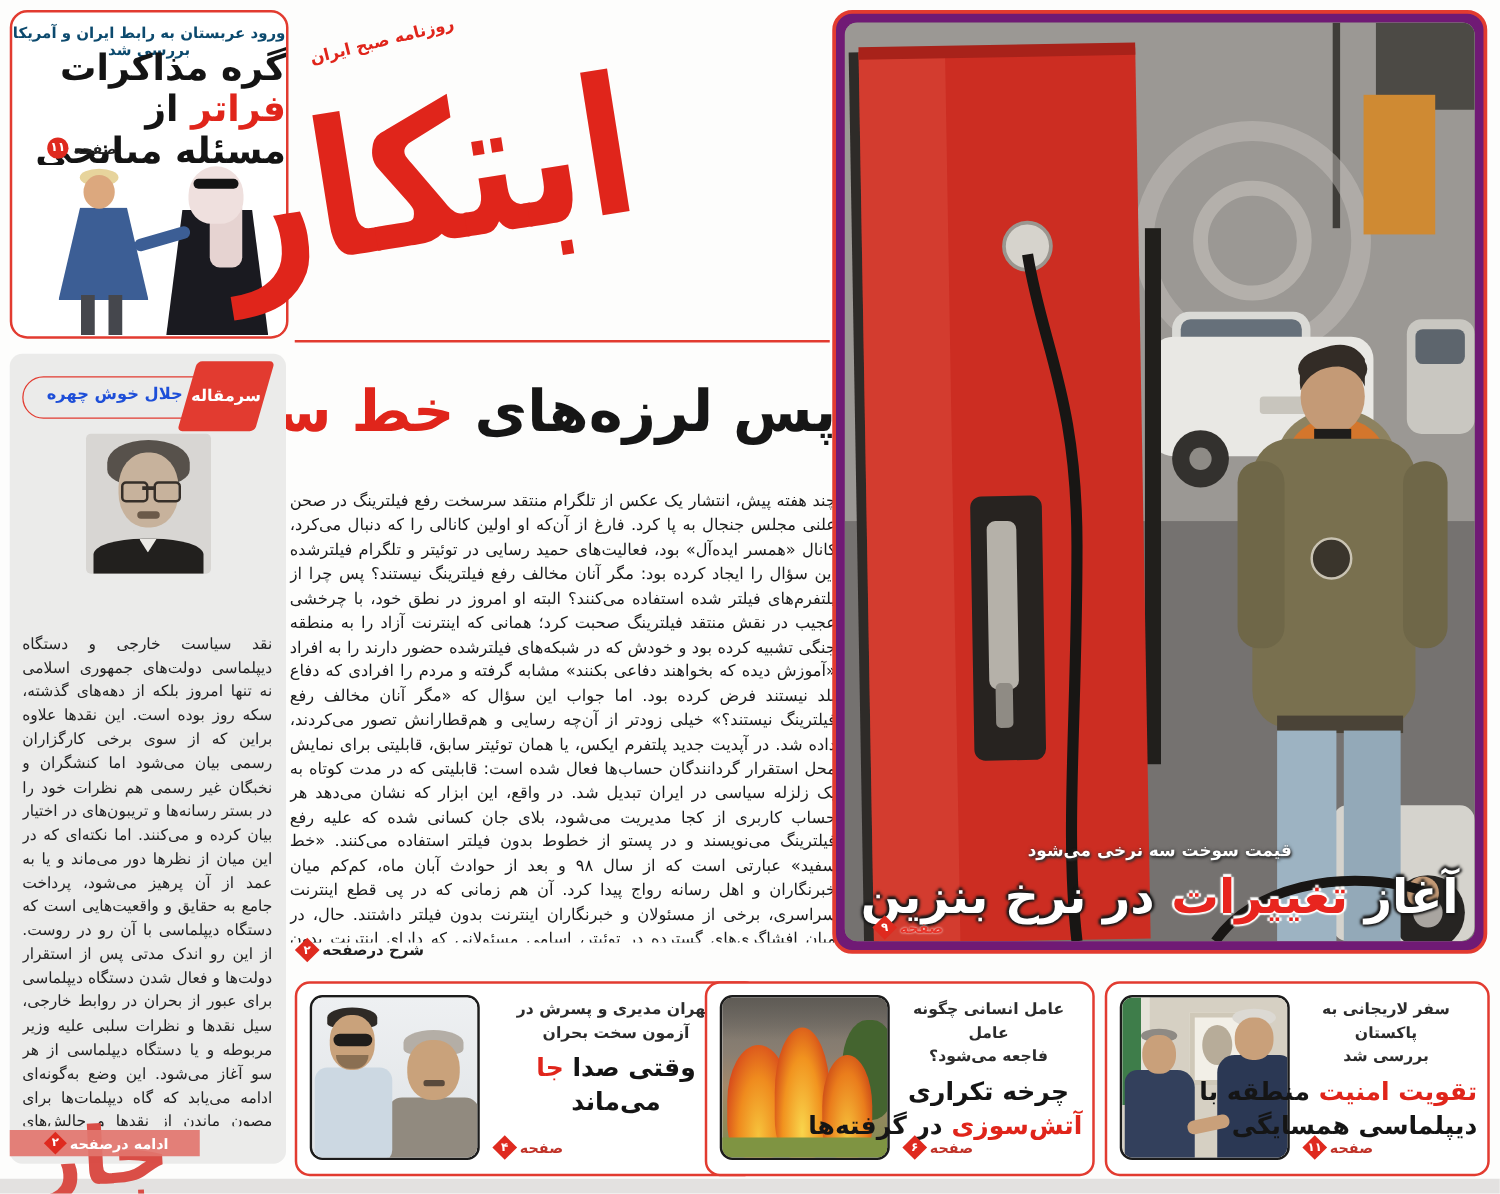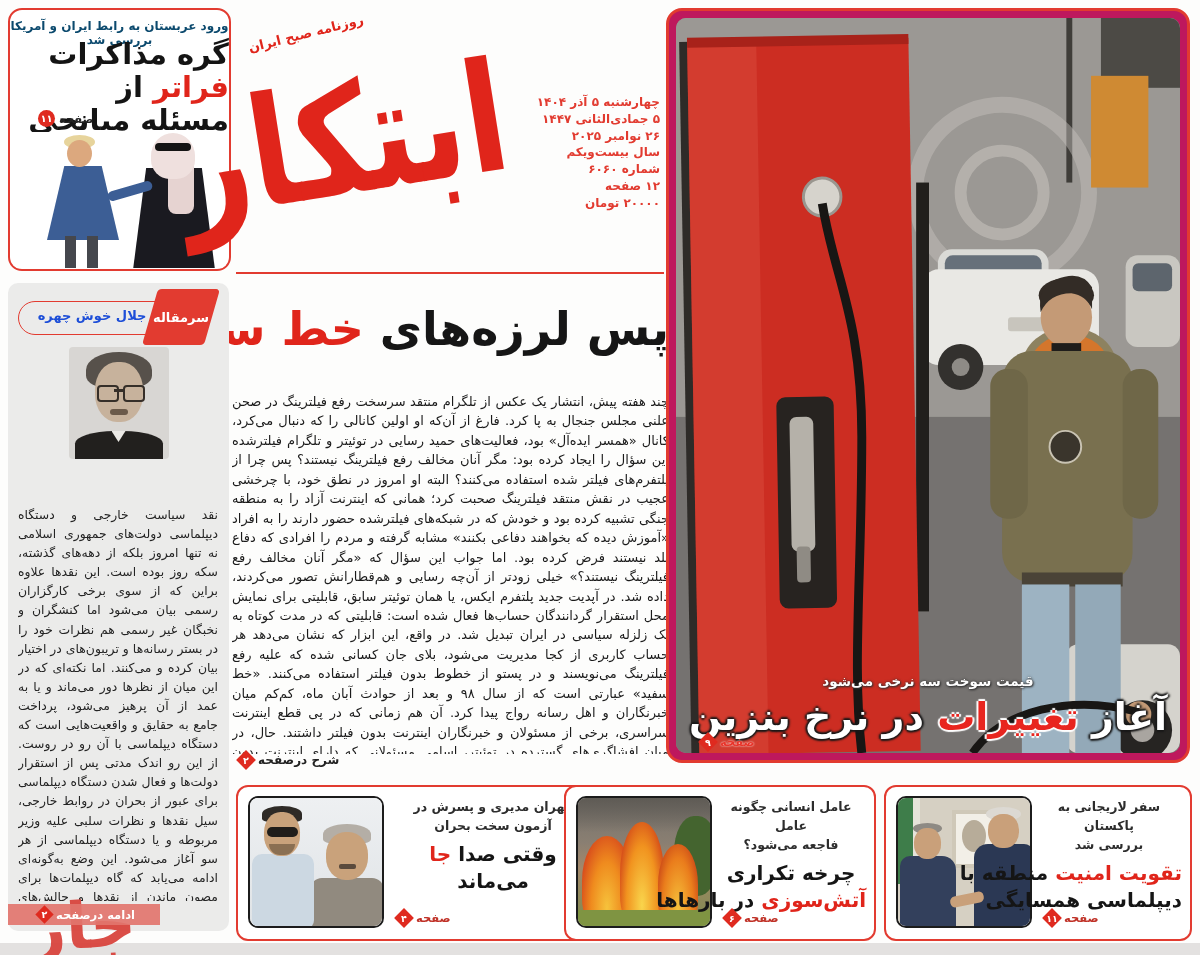--- a/index.html
+++ b/index.html
@@ -46,21 +46,21 @@
   
   .lead-kicker{left:232px;top:281px;width:437px;text-align:center;font-size:15px;font-weight:bold;color:#111;}
   .lead-head{left:232px;top:302px;width:437px;text-align:center;font-size:46px;font-weight:900;
              white-space:nowrap;color:#161616;letter-spacing:-1px;}
   .body-text{left:232px;top:392px;width:437px;height:362px;font-size:13px;line-height:19.45px;
              text-align:justify;color:#1b1b1b;overflow:hidden;}
   .more-badge{left:234px;top:753px;display:flex;align-items:center;}
   .more-word{font-size:12px;font-weight:bold;color:#222;}
   
   .frame{left:666px;top:8px;width:524px;height:755px;border:3px solid #e23b30;border-radius:16px;
-         background:#be185d;box-sizing:border-box;padding:7px;}
+         background:#701a75;box-sizing:border-box;padding:7px;}
   .photo{position:relative;width:100%;height:100%;border-radius:10px;overflow:hidden;background:#8f8c87;}
   .photo svg{position:absolute;inset:0;}
   .cap-wrap{position:absolute;left:0;right:0;bottom:14px;text-align:center;}
   .cap-kicker{font-size:13.5px;font-weight:bold;color:#fff;
               text-shadow:0 0 3px #333,1px 1px 2px #333;margin-bottom:6px;}
   .cap-main{font-size:38px;font-weight:900;white-space:nowrap;color:#fff;
             text-shadow:-2px 0 2px #1a1a1a,2px 0 2px #1a1a1a,0 2px 2px #1a1a1a,0 -2px 2px #1a1a1a;}
   .cap-red{color:#e8251f;text-shadow:-2px 0 1px #fff,2px 0 1px #fff,0 2px 1px #fff,0 -2px 1px #fff;}
   .cap-badge{position:absolute;left:20px;bottom:4px;display:flex;align-items:center;}
   .cap-pword{font-size:11.5px;font-weight:bold;color:#e8352b;text-shadow:0 0 2px #fff;}
@@ -164,29 +164,20 @@
       <div class="pr-body"></div>
       <div class="tp-arm"></div>
       <div class="pr-drape"></div>
       <div class="pr-head"></div>
       <div class="pr-agal"></div>
     </div>
   </div>
 
   <div class="abs logo">ابتکار</div>
   <div class="abs tagline">روزنامه صبح ایران</div>
-  <div class="abs dateline">
-    <div>چهارشنبه ۵ آذر ۱۴۰۴</div>
-    <div>۵ جمادی‌الثانی ۱۴۴۷</div>
-    <div>۲۶ نوامبر ۲۰۲۵</div>
-    <div>سال بیست‌ویکم</div>
-    <div>شماره ۶۰۶۰</div>
-    <div>۱۲ صفحه</div>
-    <div>۲۰۰۰۰ تومان</div>
-  </div>
   <div class="abs mast-rule"></div>
 
   <div class="abs lead-head">
     <span>پس لرزه‌های </span><span class="red">خط سفید</span>
   </div>
   <div class="abs body-text">چند هفته پیش، انتشار یک عکس از تلگرام منتقد سرسخت رفع فیلترینگ در صحن علنی مجلس جنجال به پا کرد. فارغ از آن‌که او اولین کانالی را که دنبال می‌کرد، کانال «همسر ایده‌آل» بود، فعالیت‌های حمید رسایی در توئیتر و تلگرام فیلترشده این سؤال را ایجاد کرده بود: مگر آنان مخالف رفع فیلترینگ نیستند؟ پس چرا از پلتفرم‌های فیلتر شده استفاده می‌کنند؟ البته او امروز در نطق خود، با چرخشی عجیب در نقش منتقد فیلترینگ صحبت کرد؛ همانی که اینترنت آزاد را به منطقه جنگی تشبیه کرده بود و خودش که در شبکه‌های فیلترشده حضور دارند را به افراد «آموزش دیده که بخواهند دفاعی بکنند» مشابه گرفته و مردم را افرادی که دفاع بلد نیستند فرض کرده بود. اما جواب این سؤال که «مگر آنان مخالف رفع فیلترینگ نیستند؟» خیلی زودتر از آن‌چه رسایی و هم‌قطارانش تصور می‌کردند، داده شد. در آپدیت جدید پلتفرم ایکس، یا همان توئیتر سابق، قابلیتی برای نمایش محل استقرار گردانندگان حساب‌ها فعال شده است: قابلیتی که در مدت کوتاه به یک زلزله سیاسی در ایران تبدیل شد. در واقع، این ابزار که نشان می‌دهد هر حساب کاربری از کجا مدیریت می‌شود، بلای جان کسانی شده که علیه رفع فیلترینگ می‌نویسند و در پستو از خطوط بدون فیلتر استفاده می‌کنند. «خط سفید» عبارتی است که از سال ۹۸ و بعد از حوادث آبان ماه، کم‌کم میان خبرنگاران و اهل رسانه رواج پیدا کرد. آن هم زمانی که در پی قطع اینترنت سراسری، برخی از مسئولان و خبرنگاران اینترنت بدون فیلتر داشتند. حال، در میان افشاگری‌های گسترده در توئیتر، اسامی مسئولانی که دارای اینترنت بدون فیلتر و یا همان «خط سفید» هستند، به سرعت فاش شده و اسکرین‌شات صفحات آنان در فضای مجازی و کانال‌های خبری دست به دست می‌شود. هر چند تعداد مسئولان دارای خط سفید آن‌قدر زیاد است که شاید نام بردن همه آن‌ها در این گزارش ممکن نباشد، اما آنچه بیش از همه جلب توجه می‌کند، خط سفید جناح تندروی سیاست ایران و حامیان سعید جلیلی است؛ کسانی که طی سال‌ها بارها و بارها از فیلترینگ حمایت کرده‌اند، اما خودشان بدون فیلتر و بدون استفاده یا با استفاده از فیلترشکن، در فضای مجازی فعالیت می‌کنند.</div>
   <div class="abs more-badge">
     <span class="more-word">شرح درصفحه</span>
     <span class="dia">
         <i>۲</i>
@@ -333,21 +324,21 @@
       <div class="fl fl3"></div>
       <div class="grass"></div>
     </div>
     <div class="btext">
       <div class="bkicker">
         <span>عامل انسانی چگونه عامل</span><br>
         <span>فاجعه می‌شود؟</span>
       </div>
       <div class="bhead">
         <span>چرخه تکراری</span><br>
-        <span class="red">آتش‌سوزی</span><span> در بارها‌ها</span>
+        <span class="red">آتش‌سوزی</span><span> در گرفته‌ها</span>
       </div>
       <div class="bbadge pbadge">
         <span class="pword">صفحه</span>
         <span class="dia">
             <i>۶</i>
           </span>
       </div>
     </div>
   </div>
 

